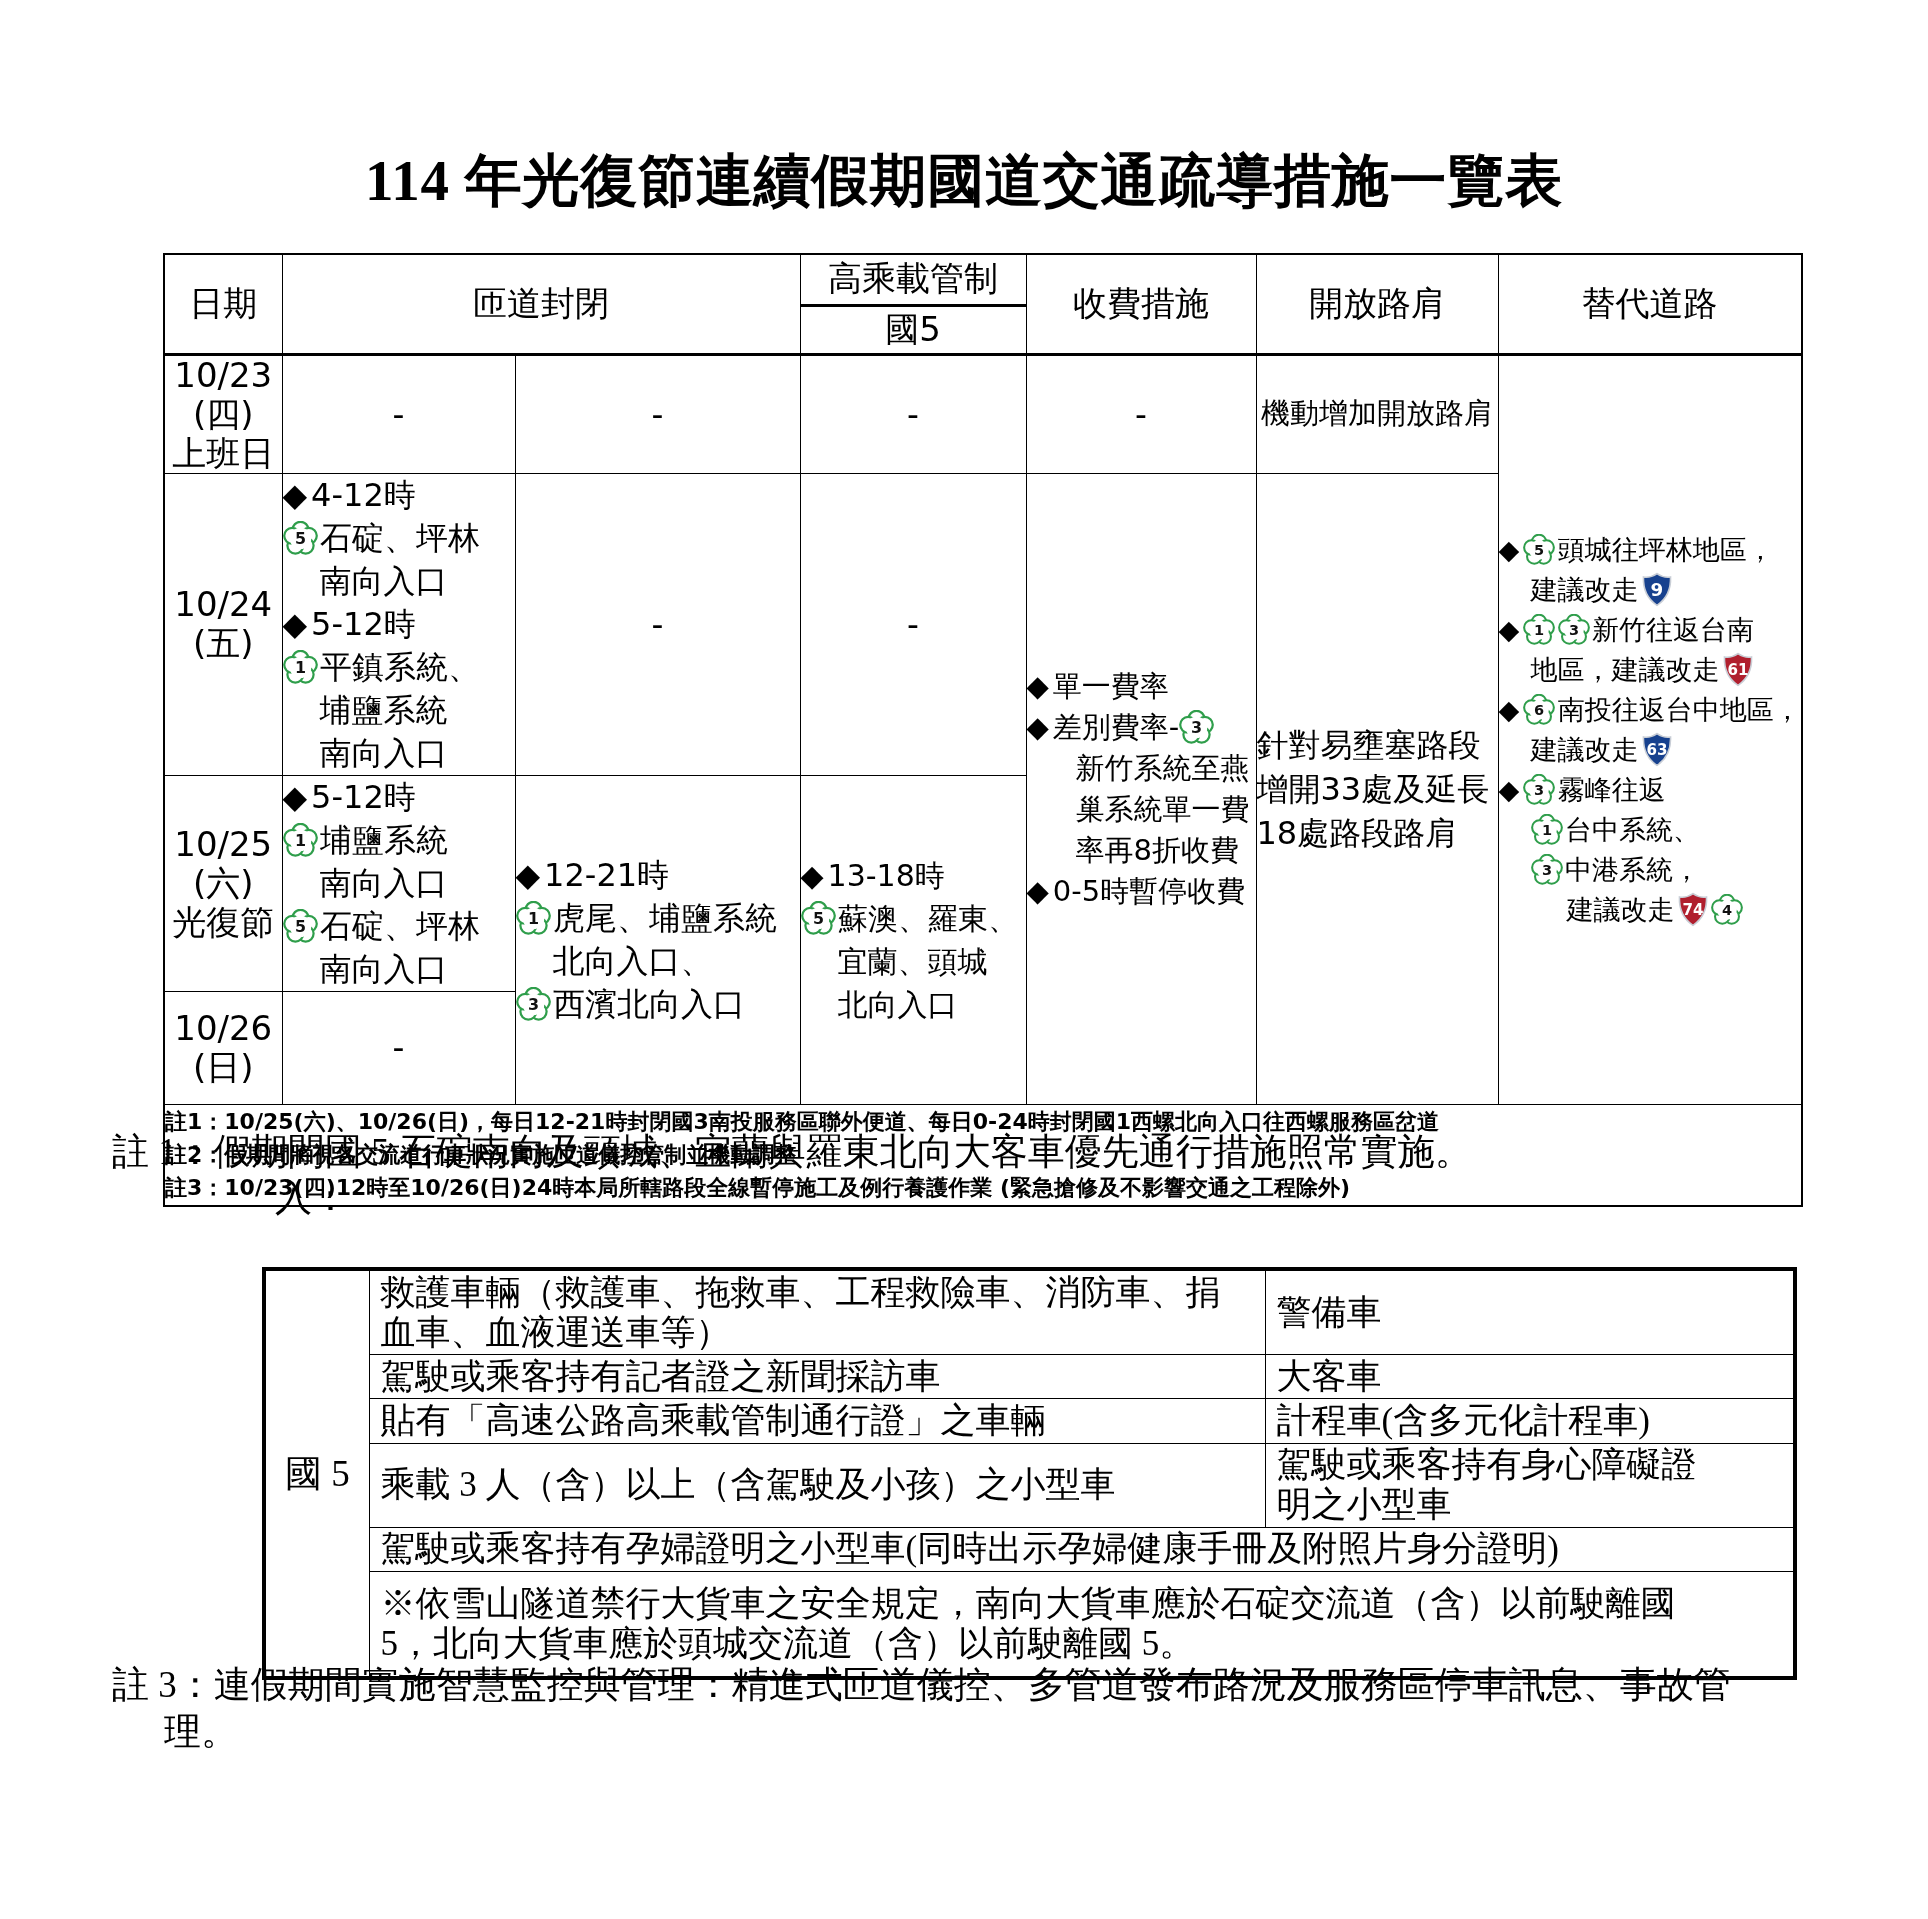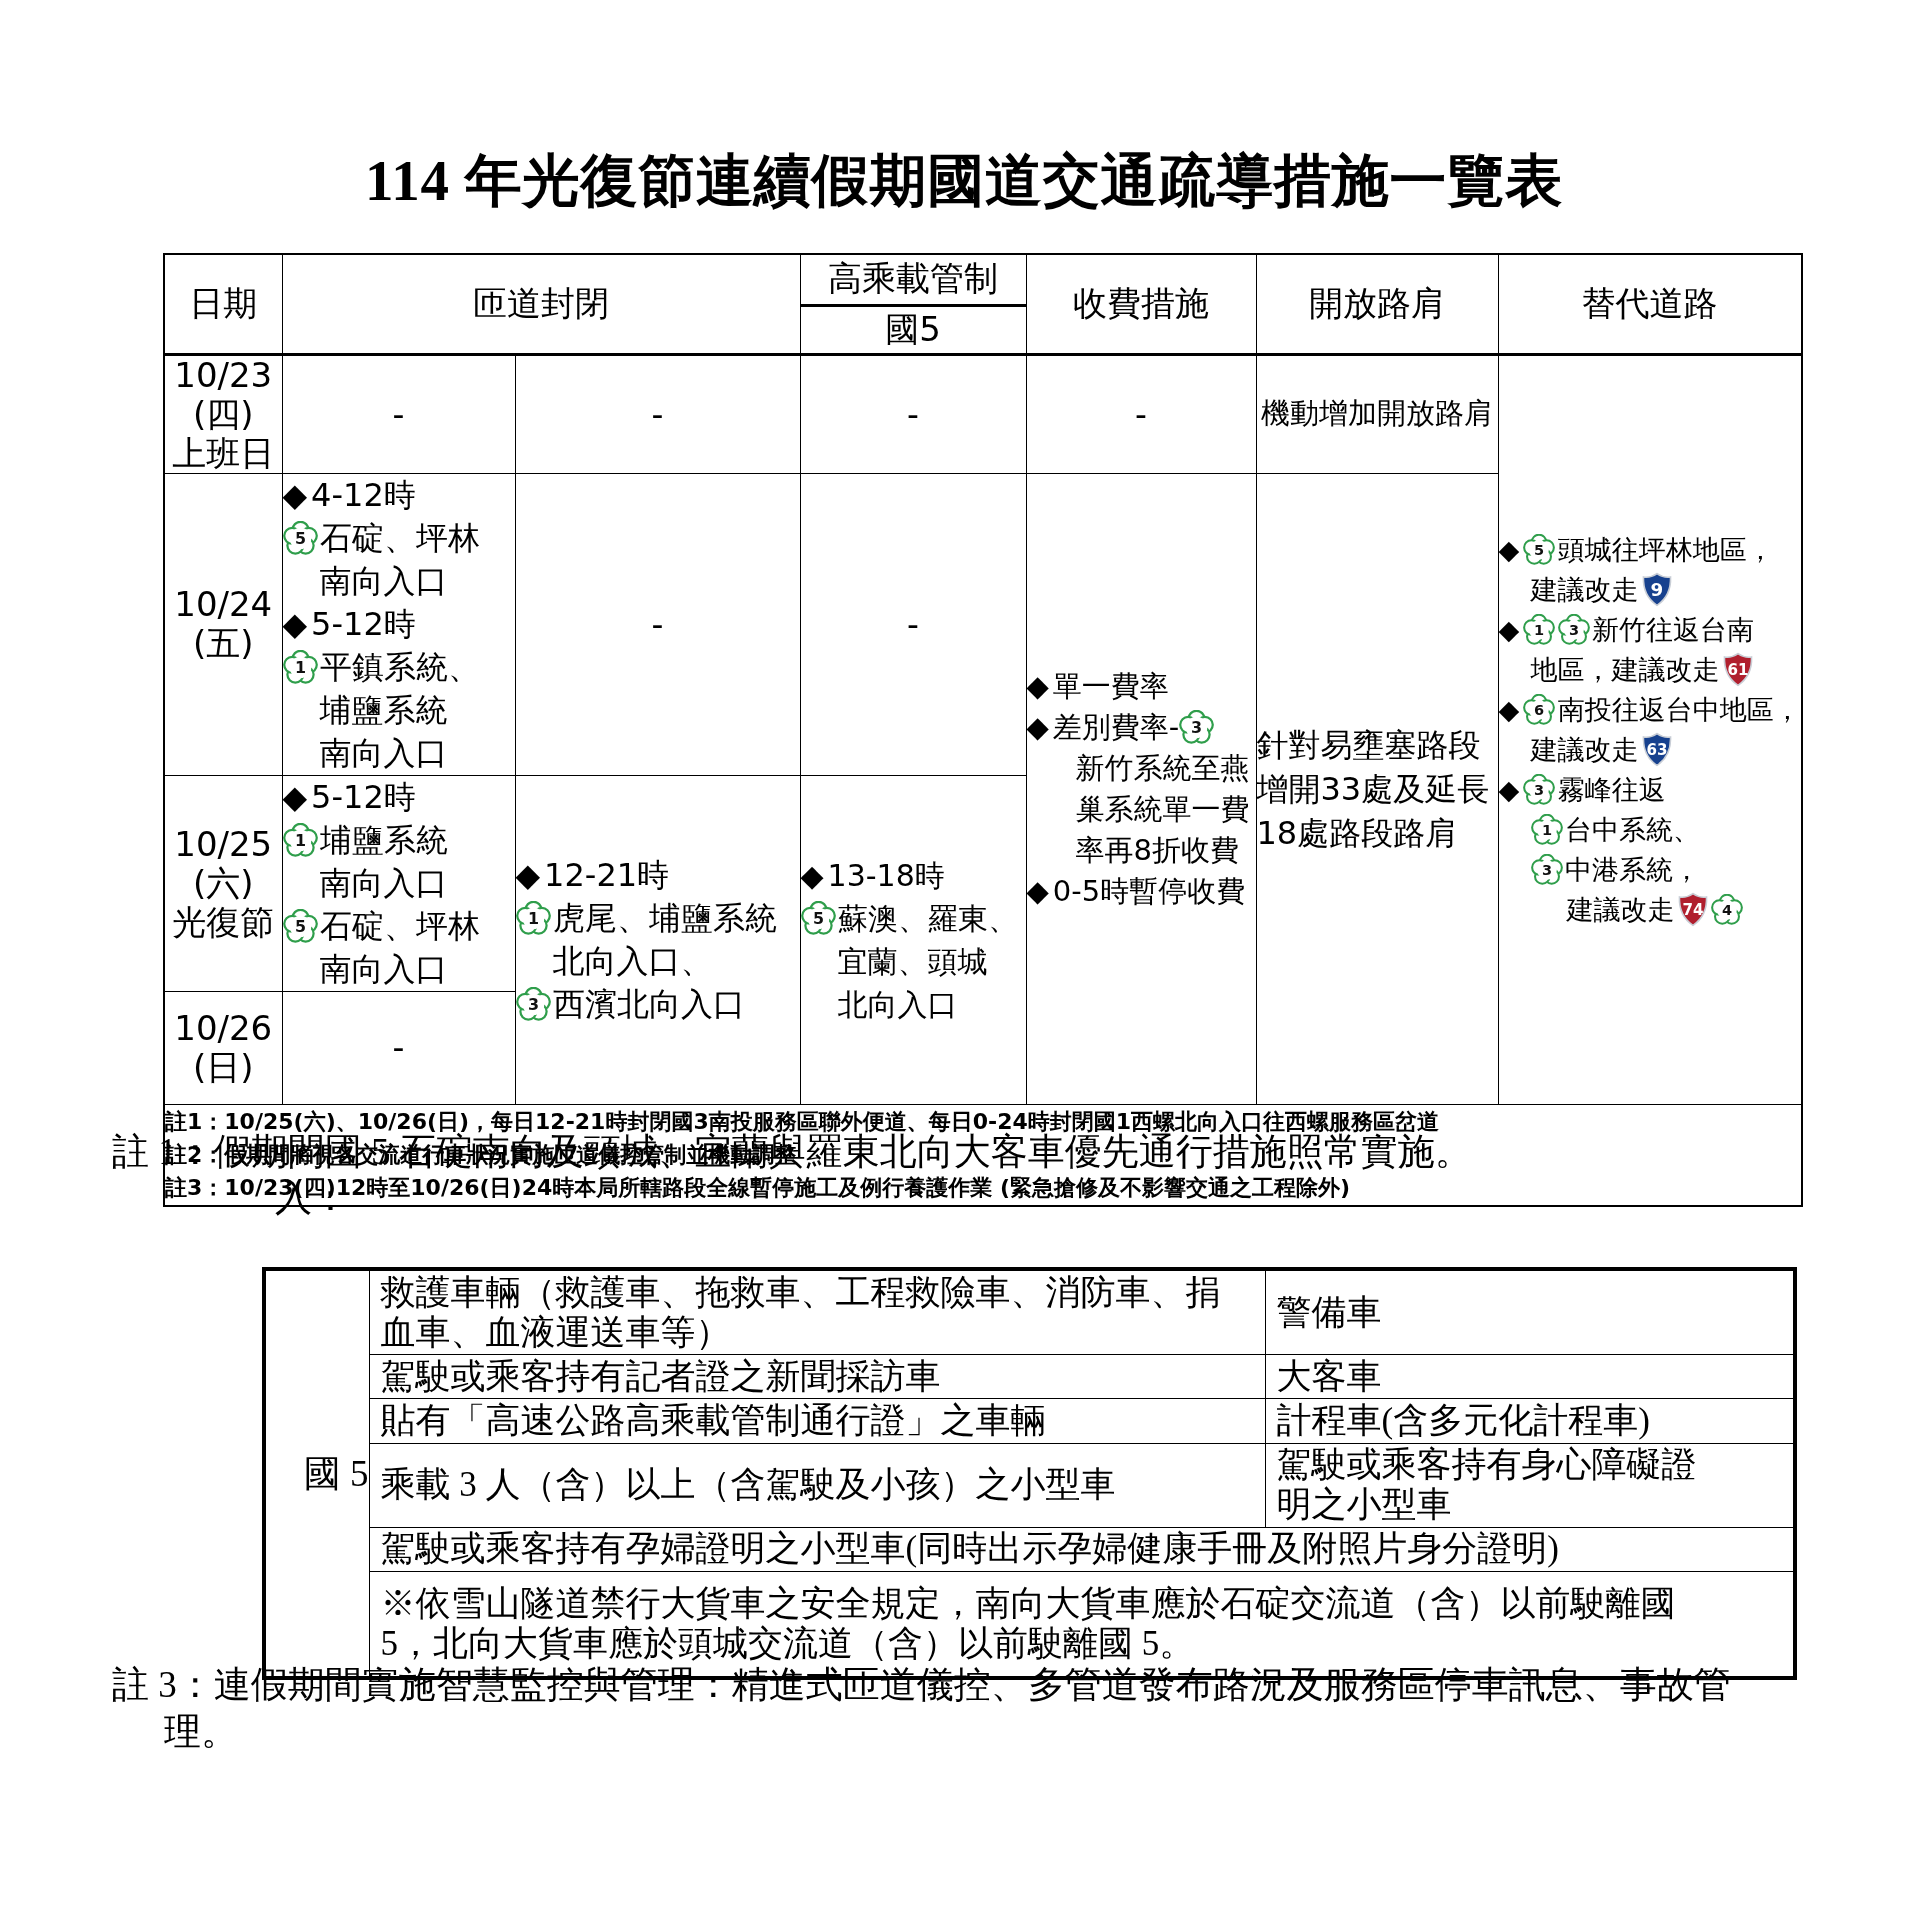--- a/index.html
+++ b/index.html
@@ -49,21 +49,21 @@
   #bn2{left:112px;top:1174px;}
   #bn3{left:112px;top:1661px;}
   .ind205{padding-left:163px;}
   .ind65{padding-left:52px;}
 
   
   #vtable{position:absolute;left:262px;top:1267px;border-collapse:collapse;table-layout:fixed;
           border:4.8px solid #000;font-family:"Liberation Serif",serif;}
   #vtable td{border:1.6px solid #000;font-size:35px;line-height:40px;padding:1.6px 11px;
              vertical-align:middle;white-space:pre-line;text-align:left;}
-  #vtable td.vlabel{text-align:right;font-size:37px;padding:0;}
+  #vtable td.vlabel{text-align:center;font-size:37px;padding:0;}
   tr.vr5>td{border-top:2.4px solid #000;}
   tr.vr6>td{border-top:4px solid #000;}
 </style>
 </head>
 <body>
 
 <div id="page">
 
   <div id="title">114 年光復節連續假期國道交通疏導措施一覽表</div>
 

